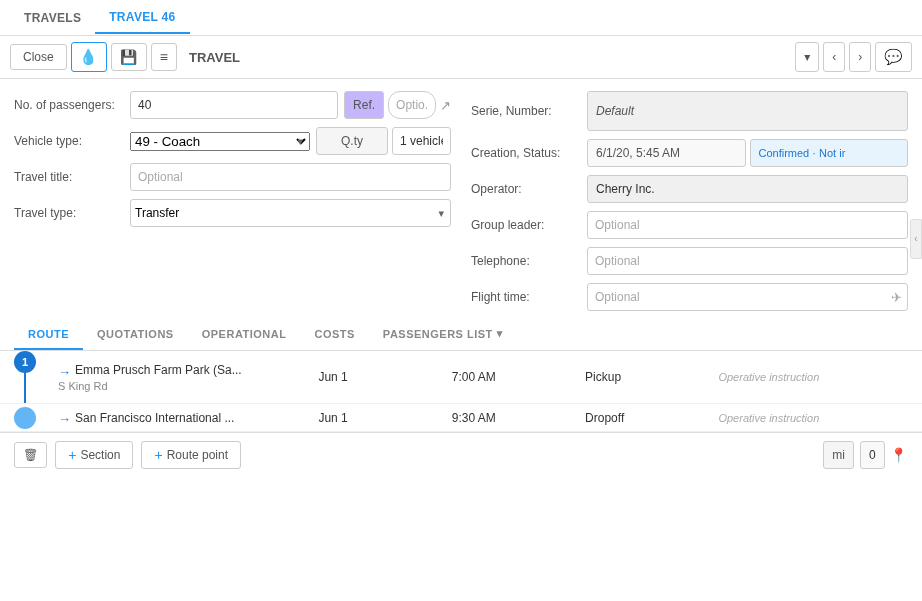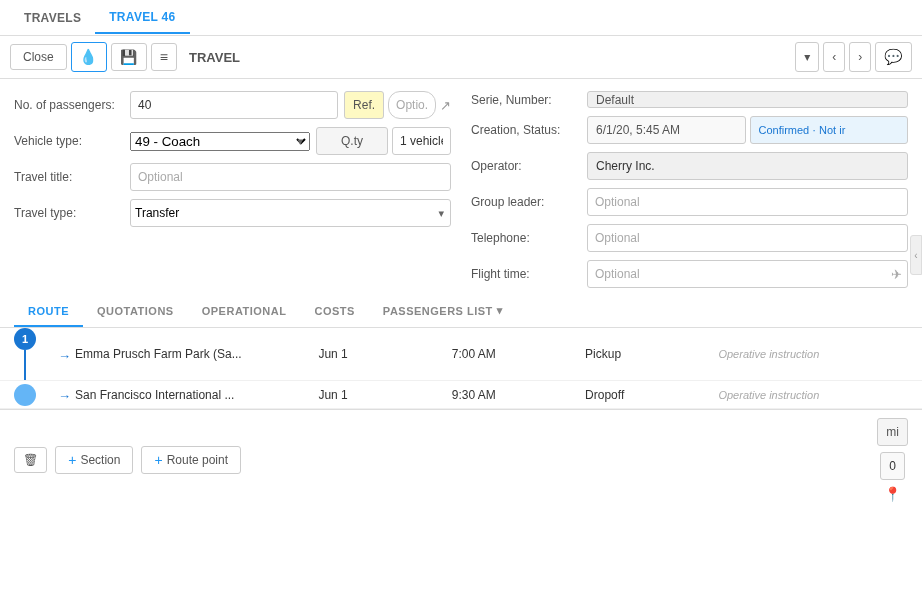--- a/index.html
+++ b/index.html
@@ -117,21 +117,21 @@
     .ref-group {
       display: flex;
       align-items: center;
       gap: 4px;
     }
     .ref-btn {
       height: 28px;
       padding: 0 8px;
       border: 1px solid #ccc;
       border-radius: 3px;
-      background: #fef9c3;
+      background: #c4b5fd;
       font-size: 12px;
       color: #555;
       cursor: pointer;
       flex-shrink: 0;
     }
     .qty-group {
       display: flex;
       align-items: center;
       gap: 4px;
     }
@@ -146,29 +146,30 @@
       display: flex;
       align-items: center;
       flex-shrink: 0;
     }
     .serie-group {
       display: flex;
       gap: 4px;
     }
     .serie-default {
       flex: 1.2;
-      height: 17px;
+      height: 40px;
       border: 1px solid #ccc;
       border-radius: 3px;
       background: #f0f0f0;
       display: flex;
       align-items: center;
       padding: 0 8px;
       font-size: 12px;
       color: #555;
+      font-style: italic;
     }
     .serie-number {
       flex: 0.8;
       height: 28px;
       border: 1px solid #ccc;
       border-radius: 3px;
       background: #f9f9f9;
       display: flex;
       align-items: center;
       padding: 0 8px;
@@ -335,21 +336,20 @@
       padding: 8px 14px;
       border-top: 1px solid #ddd;
       background: #fff;
       gap: 8px;
     }
     .bottom-right {
       margin-left: auto;
       display: flex;
       align-items: center;
       gap: 6px;
-      flex-direction: column;
     }
     .mi-label {
       height: 28px;
       padding: 0 8px;
       border: 1px solid #ccc;
       border-radius: 3px;
       background: #f5f5f5;
       font-size: 12px;
       color: #555;
       display: flex;
@@ -562,20 +562,21 @@
     <div class="route-row">
       <div class="num-col-wrapper">
         <div class="route-num-circle">1</div>
         <span class="route-line"></span>
       </div>
       <div class="route-location-col">
         <div class="route-loc-main">
           <span class="arrow-right">→</span>
           <span>Emma Prusch Farm Park (Sa...</span>
         </div>
+        <div class="route-loc-sub">S King Rd</div>
       </div>
       <div class="route-date-col">Jun 1</div>
       <div class="route-time-col">7:00 AM</div>
       <div class="route-type-col">Pickup</div>
       <div class="route-instruction-col">Operative instruction</div>
     </div>
 
     <div class="route-row">
       <div class="num-col-wrapper">
         <div class="route-num-circle empty" style="background:#64b5f6;"></div>

